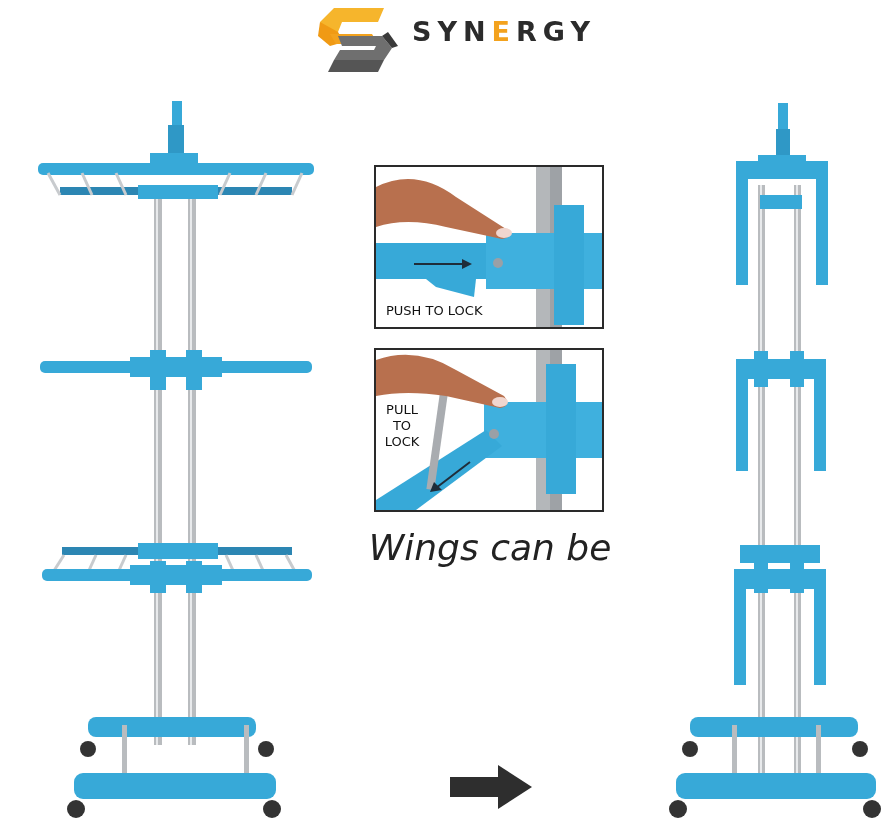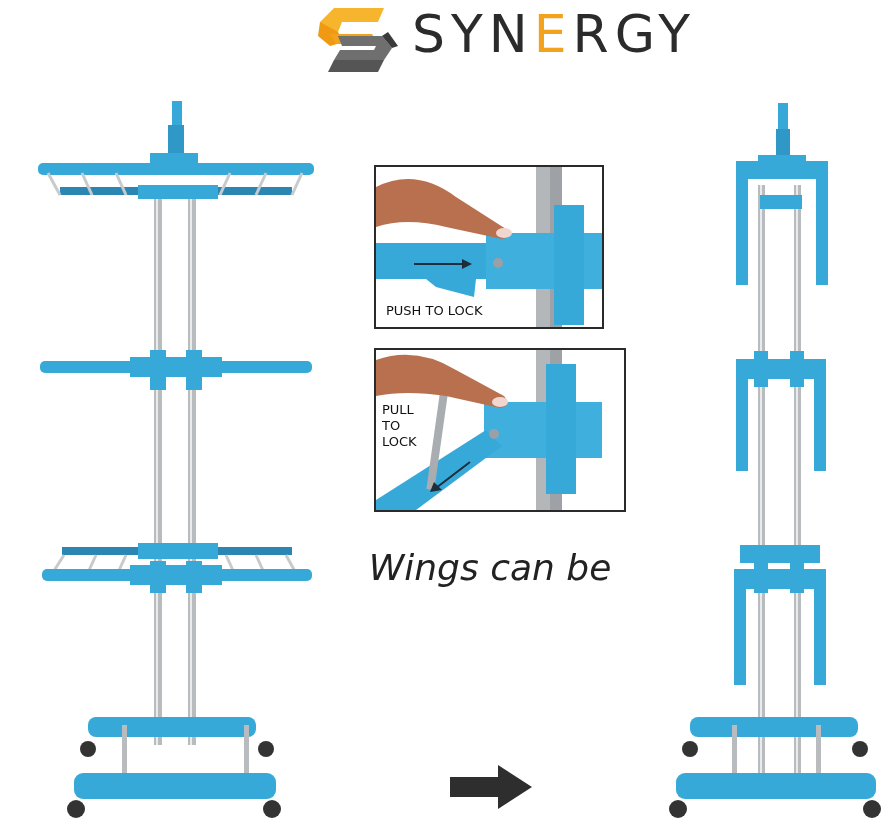--- a/index.html
+++ b/index.html
@@ -1,23 +1,23 @@
 <!DOCTYPE html>
 <html><head>
 <meta charset="utf-8">
 <style>
   html, body { margin: 0; padding: 0; background: #ffffff; }
   body { width: 894px; height: 825px; position: relative; overflow: hidden; font-family: "Liberation Sans", sans-serif; }
   .abs { position: absolute; }
   .logo { left: 312px; top: 2px; width: 360px; height: 72px; }
-  .logo-text { position: absolute; left: 100px; top: 2px; font-size: 52px; letter-spacing: 6px; color: #2b2b2b; font-family: "DejaVu Sans", sans-serif; font-weight: 400; }
+  .logo-text { position: absolute; left: 100px; top: 14px; font-size: 27px; letter-spacing: 6px; color: #2b2b2b; font-family: "DejaVu Sans", sans-serif; font-weight: 700; }
   .logo-text .accent { color: #f3a21d; }
   .inset { border: 2px solid #2a2a2a; background: #ffffff; overflow: hidden; }
-  .inset-label { position: absolute; color: #111; font-family: "DejaVu Sans", sans-serif; font-size: 13px; line-height: 16px; }
-  .caption { left: 352px; top: 542px; width: 276px; text-align: center; font-family: "DejaVu Sans", sans-serif; font-style: italic; font-size: 36px; line-height: 51px; color: #222; font-weight: 300; }
+  .inset-label { position: absolute; color: #111; font-family: "DejaVu Sans", sans-serif; font-size: 13px; line-height: 16px; text-align: center; }
+  .caption { left: 352px; top: 522px; width: 276px; text-align: center; font-family: "DejaVu Sans", sans-serif; font-style: italic; font-size: 36px; line-height: 51px; color: #222; font-weight: 300; }
   .caption div { white-space: nowrap; }
 </style>
 </head>
 <body>
 
 <div class="abs logo">
   <svg width="92" height="72" viewBox="0 0 92 72" style="position:absolute;left:0;top:0;">
     <polygon points="22,6 72,6 66,20 30,20 26,30 14,30 8,20" fill="#f6b52c"></polygon>
     <polygon points="8,20 26,30 32,40 18,44 6,34" fill="#f09a14"></polygon>
     <polygon points="18,32 60,32 66,42 24,42" fill="#f3a21d"></polygon>
@@ -93,21 +93,21 @@
     <path d="M0,20 Q40,0 80,30 L130,62 Q138,70 126,72 L70,60 Q30,50 0,60 Z" fill="#b8704e"></path>
     <ellipse cx="128" cy="66" rx="8" ry="5" fill="#f0d6cf"></ellipse>
   </svg>
   <svg width="60" height="12" style="position:absolute;left:38px;top:91px;">
     <line x1="0" y1="6" x2="50" y2="6" stroke="#1f2d3a" stroke-width="2"></line>
     <polygon points="48,1 58,6 48,11" fill="#1f2d3a"></polygon>
   </svg>
   <div class="inset-label" style="left:10px;top:136px;">PUSH TO LOCK</div>
 </div>
 
-<div class="abs inset" style="left:374px;top:348px;width:226px;height:160px;padding-left:22px;">
+<div class="abs inset" style="left:374px;top:348px;width:226px;height:160px;">
   <svg width="226" height="160" viewBox="0 0 226 160" style="position:absolute;left:0;top:0;">
     <rect x="160" y="0" width="16" height="160" fill="#b4b7ba"></rect>
     <rect x="174" y="0" width="12" height="160" fill="#9ea2a6"></rect>
     <rect x="108" y="52" width="118" height="56" fill="#3fb0de"></rect>
     <rect x="170" y="14" width="30" height="130" fill="#37a9d8"></rect>
     <polygon points="110,80 126,96 40,160 0,160 0,150" fill="#37a9d8"></polygon>
     <circle cx="118" cy="84" r="5" fill="#9aa0a6"></circle>
     <rect x="58" y="30" width="8" height="110" fill="#a9acb0" transform="rotate(8 62 85)"></rect>
     <path d="M0,10 Q40,-4 80,20 L128,46 Q136,56 124,58 L70,46 Q30,40 0,46 Z" fill="#b8704e"></path>
     <ellipse cx="124" cy="52" rx="8" ry="5" fill="#f0d6cf"></ellipse>

